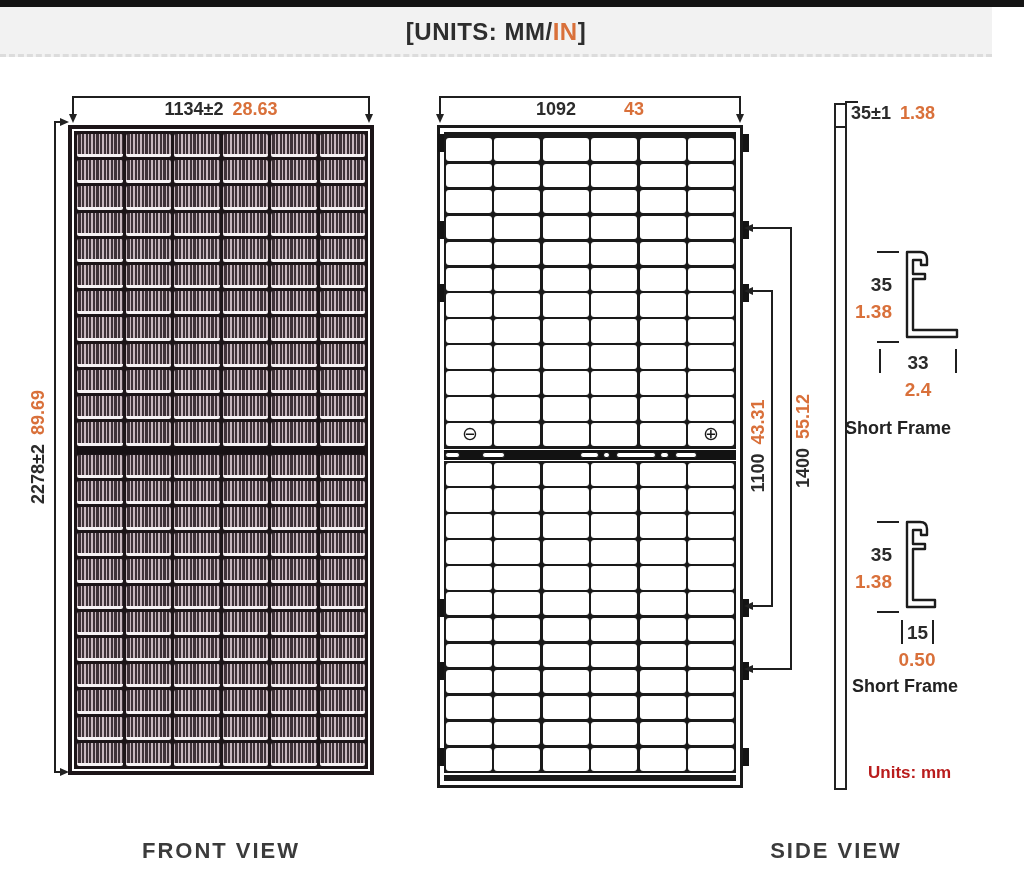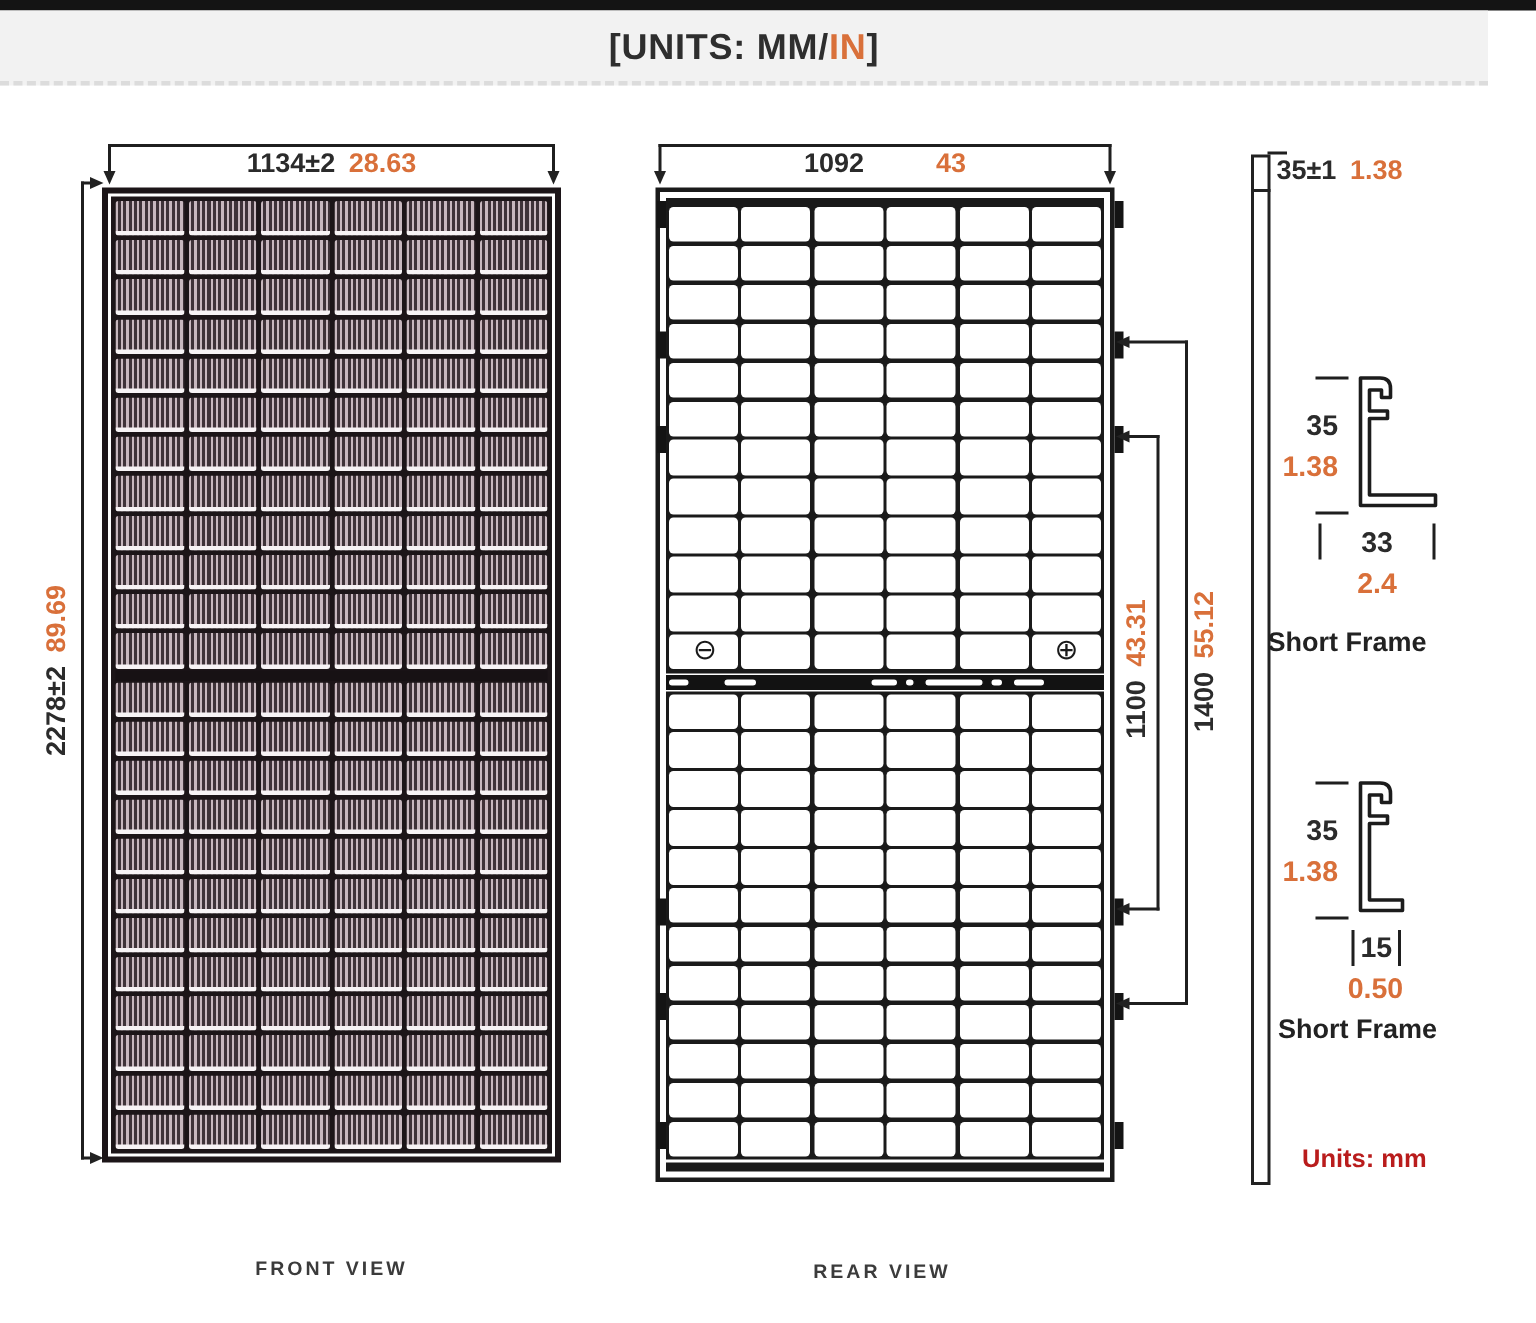--- a/index.html
+++ b/index.html
@@ -58,21 +58,21 @@
           border:1px solid #121212; border-radius:3px; }
   .rear-bottombar { height:6px; background:#1a1a1a; margin-top:2px; }
   .mark { position:absolute; width:6px; height:18px; background:#141414; }
   .sym { position:absolute; font-family:"DejaVu Sans", sans-serif; font-size:19px;
          font-weight:400; color:#1a1a1a; transform:translate(-50%,-54%); }
 
   
   .side-bar { left:834px; top:103px; width:13px; height:687px;
               border:2px solid #222; background:#fff; }
   .num { font-size:19px; font-weight:600; white-space:nowrap; }
-  .caption { font-size:13px; font-weight:700; letter-spacing:2px; color:#3b3b3b;
+  .caption { font-size:22px; font-weight:700; letter-spacing:2px; color:#3b3b3b;
              text-align:center; width:200px; }
   .flabel { font-size:18px; font-weight:600; color:#222; text-align:center; }
   .note { font-size:17px; font-weight:600; color:#b91c1c; }
   svg .profile { fill:#fff; stroke:#1c1c1c; stroke-width:2.4; stroke-linejoin:round; }
 </style>
 </head>
 <body>
 
 <div class="stage">
 
@@ -463,21 +463,20 @@
     <div class="abs ink" style="left:790px;top:227px;width:2px;height:443px;"></div>
     <div class="abs ink" style="left:750px;top:227px;width:42px;height:2px;"></div>
     <div class="abs ink" style="left:750px;top:668px;width:42px;height:2px;"></div>
     <div class="abs ar ar-l" style="left:744px;top:223.5px;"></div>
     <div class="abs ar ar-l" style="left:744px;top:664.5px;"></div>
     <div class="abs rot dimtext" style="left:803px;top:441px;">
       <span>1400</span>
         <span class="accent">55.12</span>
     </div>
   </div>
-  <div class="abs caption" style="left:488px;top:840px;">REAR VIEW</div>
 
   <div class="abs side-bar">
     <div style="position:absolute;left:-2px;top:21px;width:13px;height:2px;background:#222;"></div>
   </div>
   <div class="abs ink" style="left:845px;top:101px;width:13px;height:2px;"></div>
   <div class="abs dimtext" style="left:851px;top:103px;">
     <span>35±1</span>
       <span class="accent">1.38</span>
   </div>
 
@@ -505,14 +504,15 @@
       <path class="profile" d="M10,2 H23 Q30,2 30,9 V15 H24 V10 H16 V24 H28 V29 H16 V80 H38 V87 H10 Z"></path>
     </svg>
     <div class="abs ink" style="left:901px;top:620px;width:2px;height:24px;"></div>
     <div class="abs ink" style="left:932px;top:620px;width:2px;height:24px;"></div>
     <div class="abs num" style="left:902px;top:622px;width:31px;text-align:center;">15</div>
     <div class="abs num accent" style="left:890px;top:649px;width:54px;text-align:center;">0.50</div>
     <div class="abs flabel" style="left:836px;top:676px;width:138px;">Short Frame</div>
   </div>
 
   <div class="abs note" style="left:868px;top:763px;">Units: mm</div>
+  <div class="abs caption" style="left:736px;top:838px;">SIDE VIEW</div>
 
 </div>
 
 </body></html>

